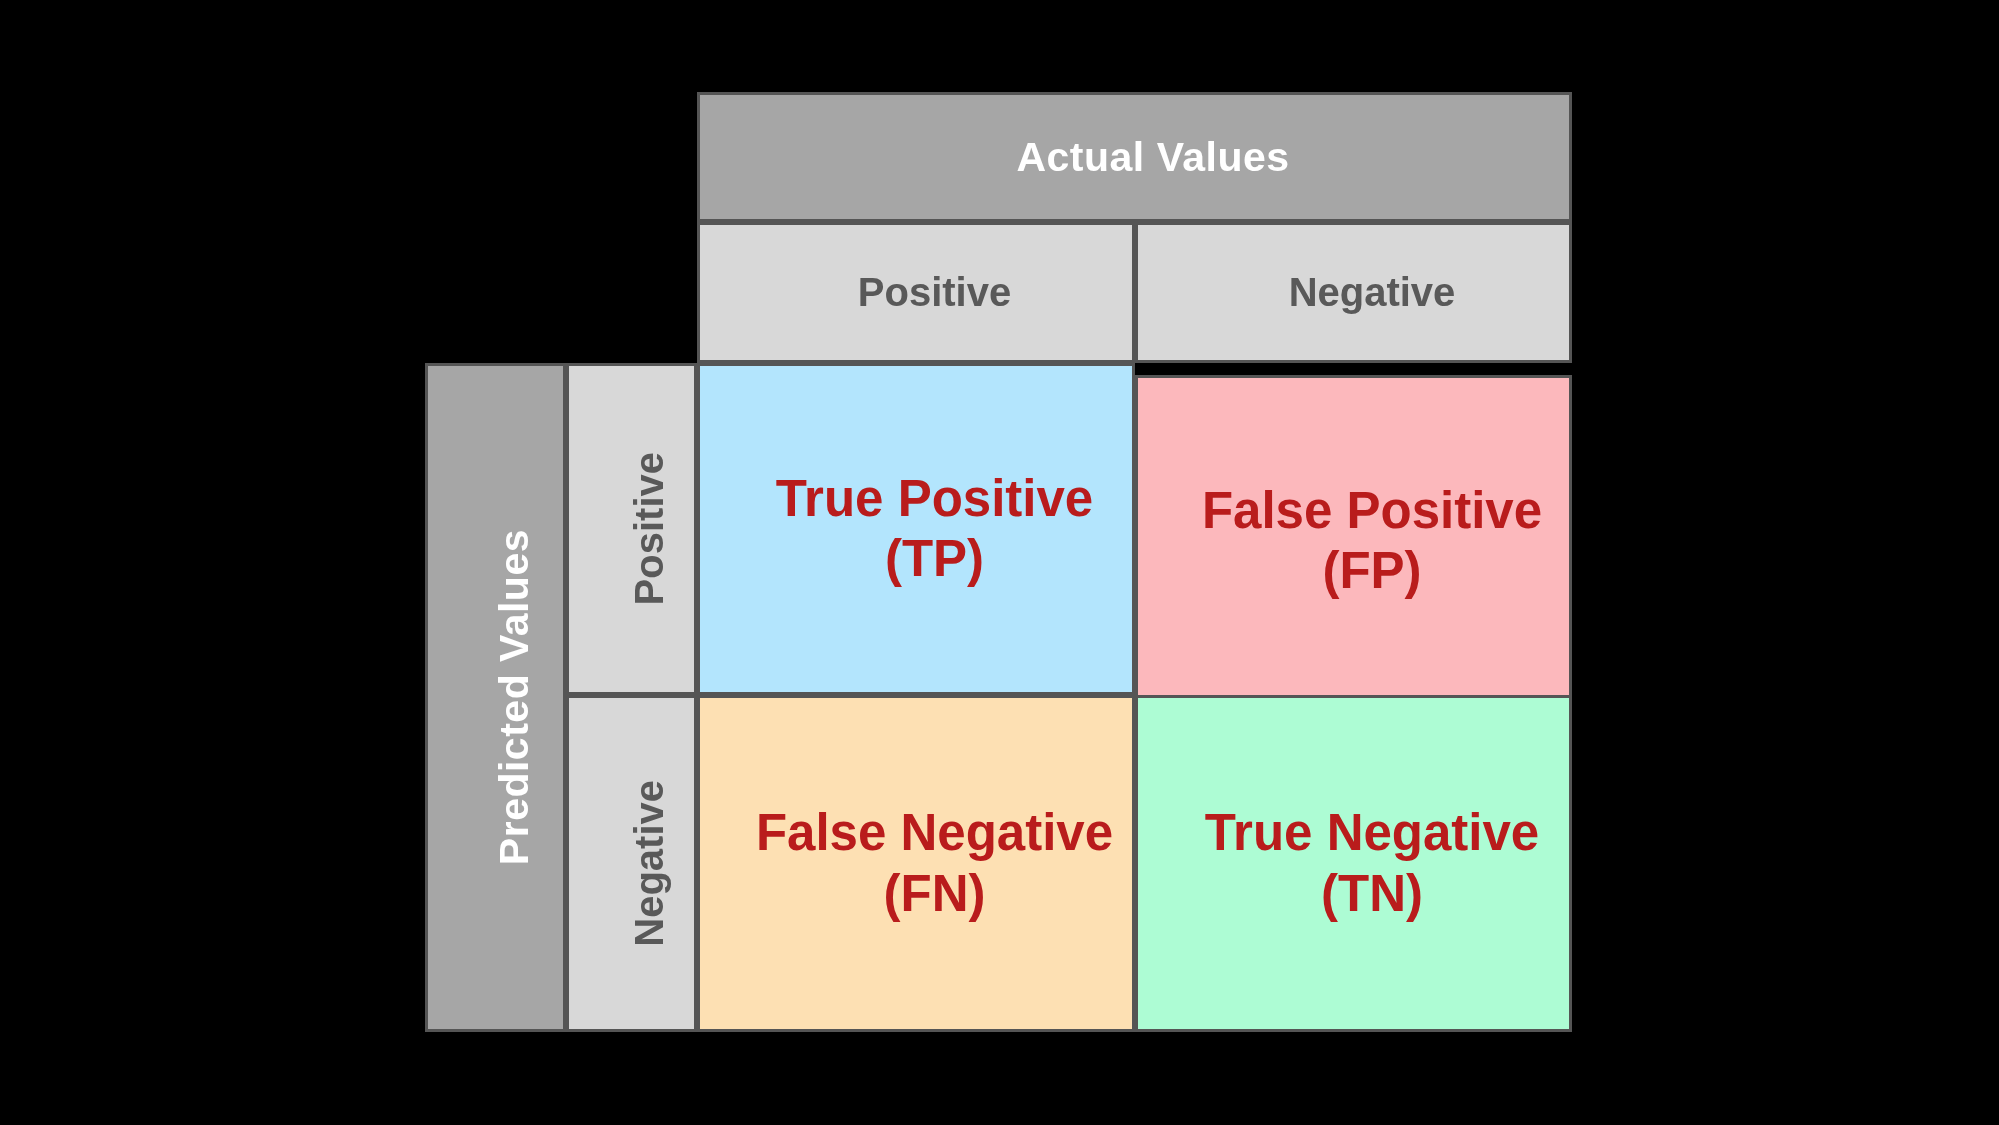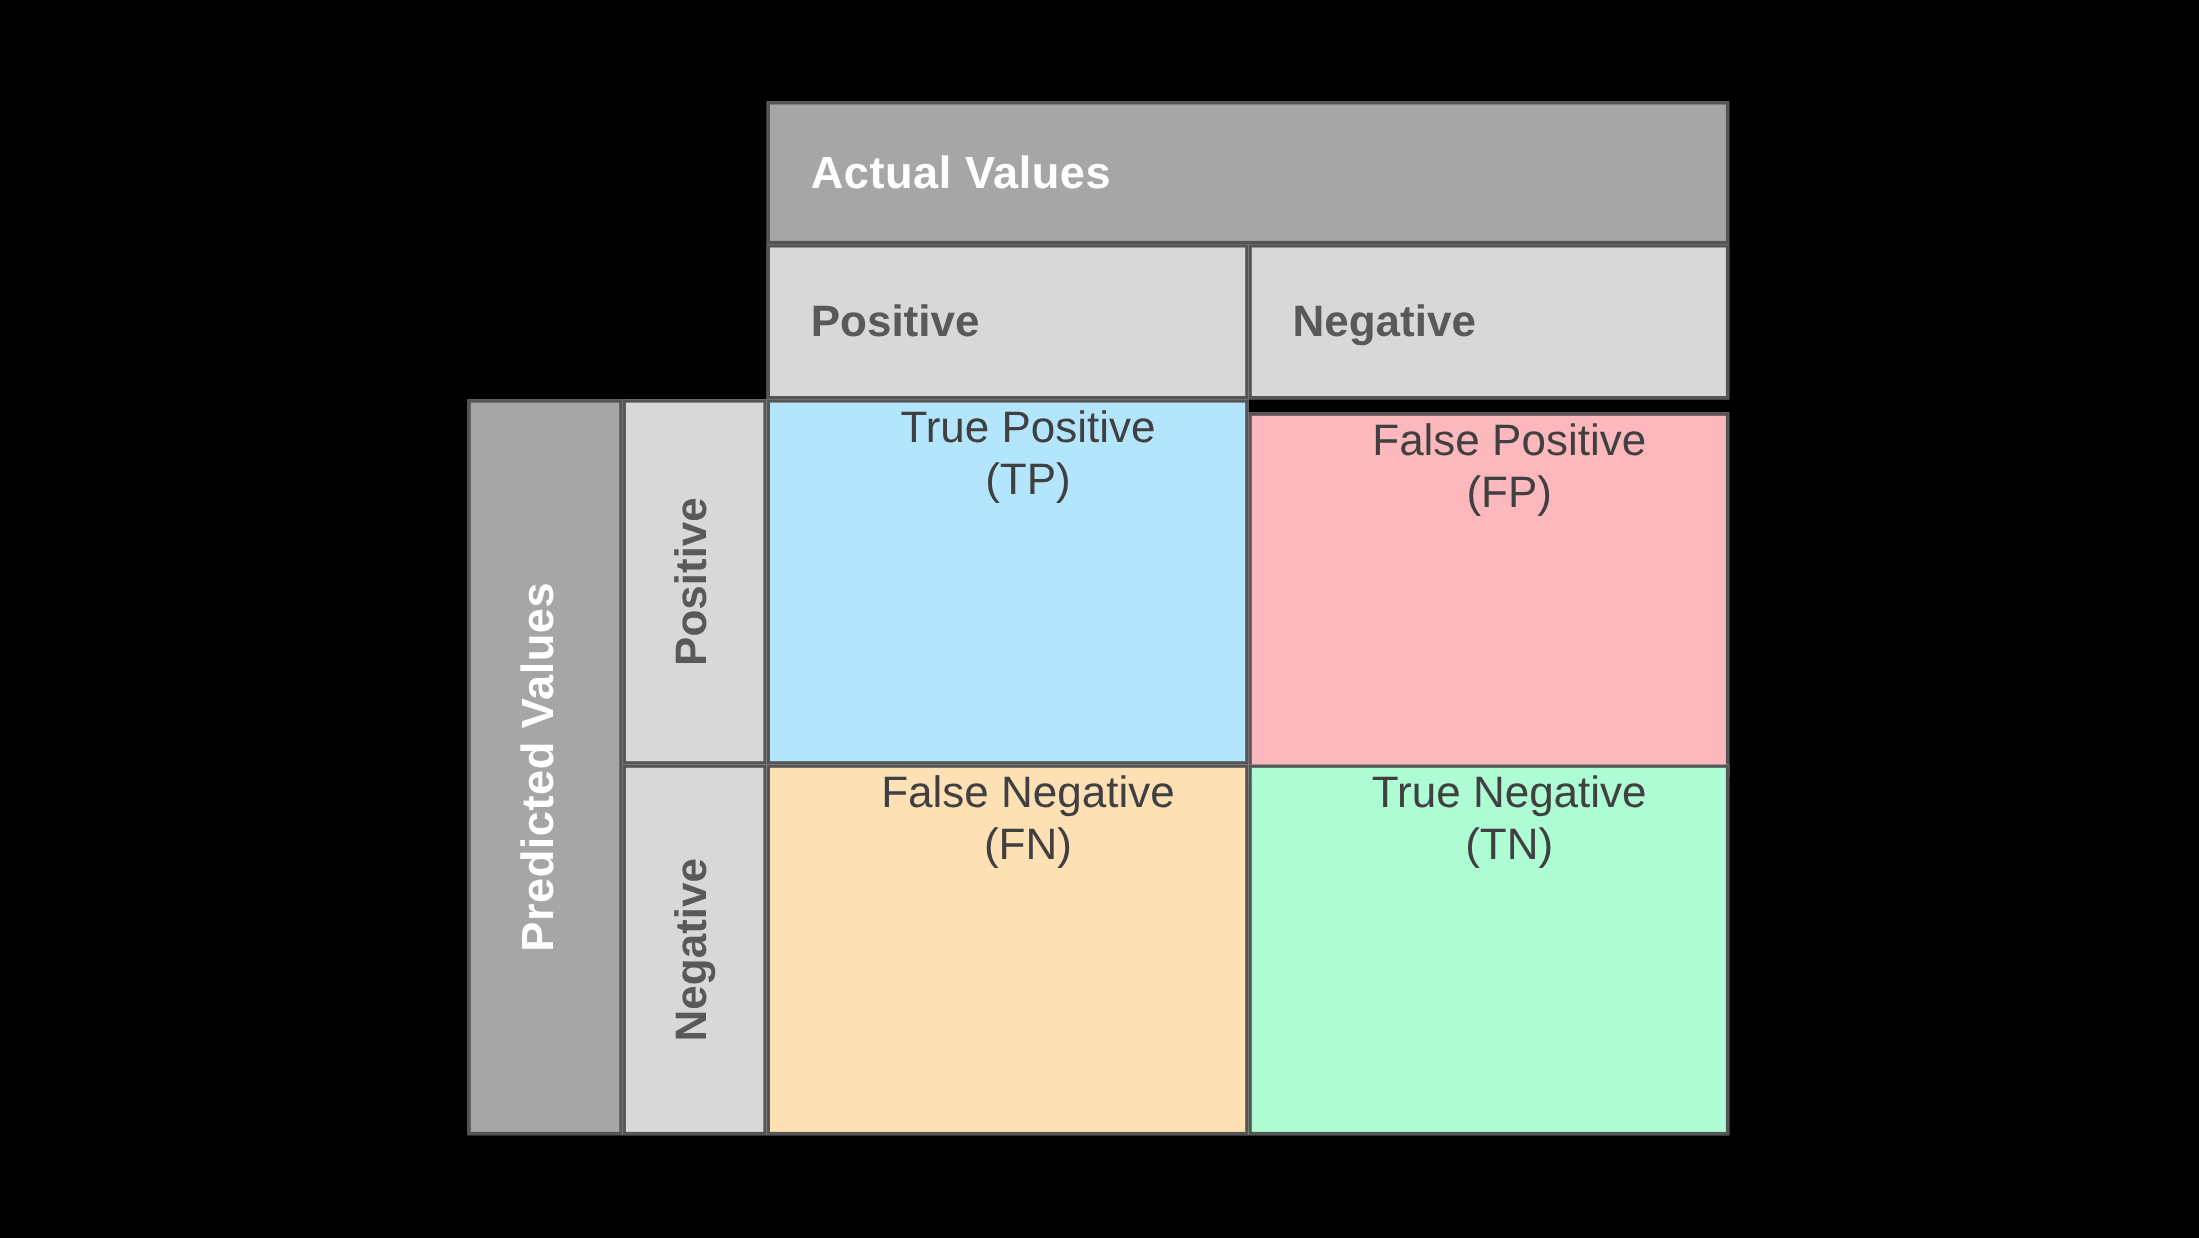--- a/index.html
+++ b/index.html
@@ -21,21 +21,21 @@
     background: #000000;
   }
 
   
   .cell {
     position: absolute;
     box-sizing: border-box;
     border: 3px solid #555555;
     display: flex;
     align-items: center;
-    justify-content: flex-start;
+    justify-content: center;
     text-align: center;
     line-height: 1.18;
     padding-left: 37px;
   }
 
   
   #actual-values-header {
     left: 697px;
     top: 92px;
     width: 875px;
@@ -85,23 +85,23 @@
     background: #D8D8D8;
     color: #595959;
     font-size: 40px;
     font-weight: bold;
   }
   #row-header-positive { top: 363px; height: 332px; }
   #row-header-negative { top: 695px; height: 337px; }
 
   
   .quadrant {
-    color: #404040;
-    font-size: 40px;
-    font-weight: normal;
+    color: #b91c1c;
+    font-size: 51px;
+    font-weight: bold;
     flex-direction: column;
   }
   .quadrant .q-line { display: block; }
   #quadrant-tp { left: 697px;  top: 363px; width: 438px; height: 332px; background: #B3E5FD; }
   #quadrant-fp { left: 1135px; top: 375px; width: 437px; height: 332px; background: #FCB8BC; }
   #quadrant-fn { left: 697px;  top: 695px; width: 438px; height: 337px; background: #FDE0B3; }
   #quadrant-tn { left: 1135px; top: 695px; width: 437px; height: 337px; background: #ADFCD4; }
 </style>
 </head>
 <body>

